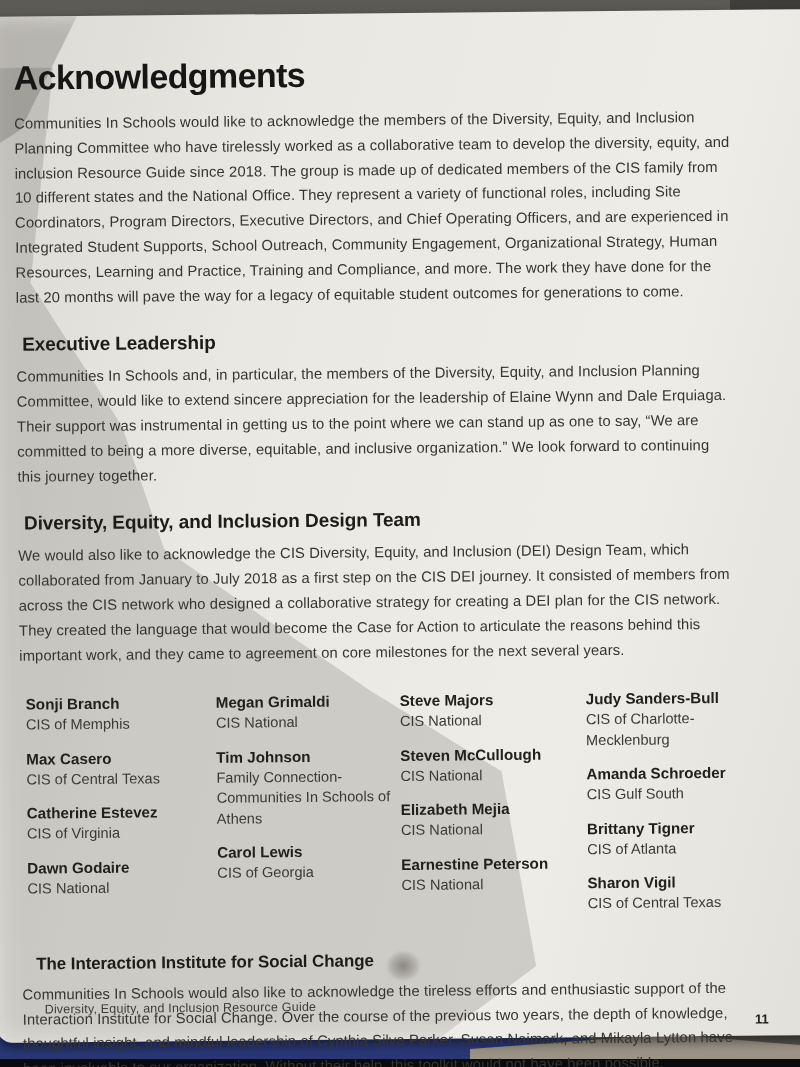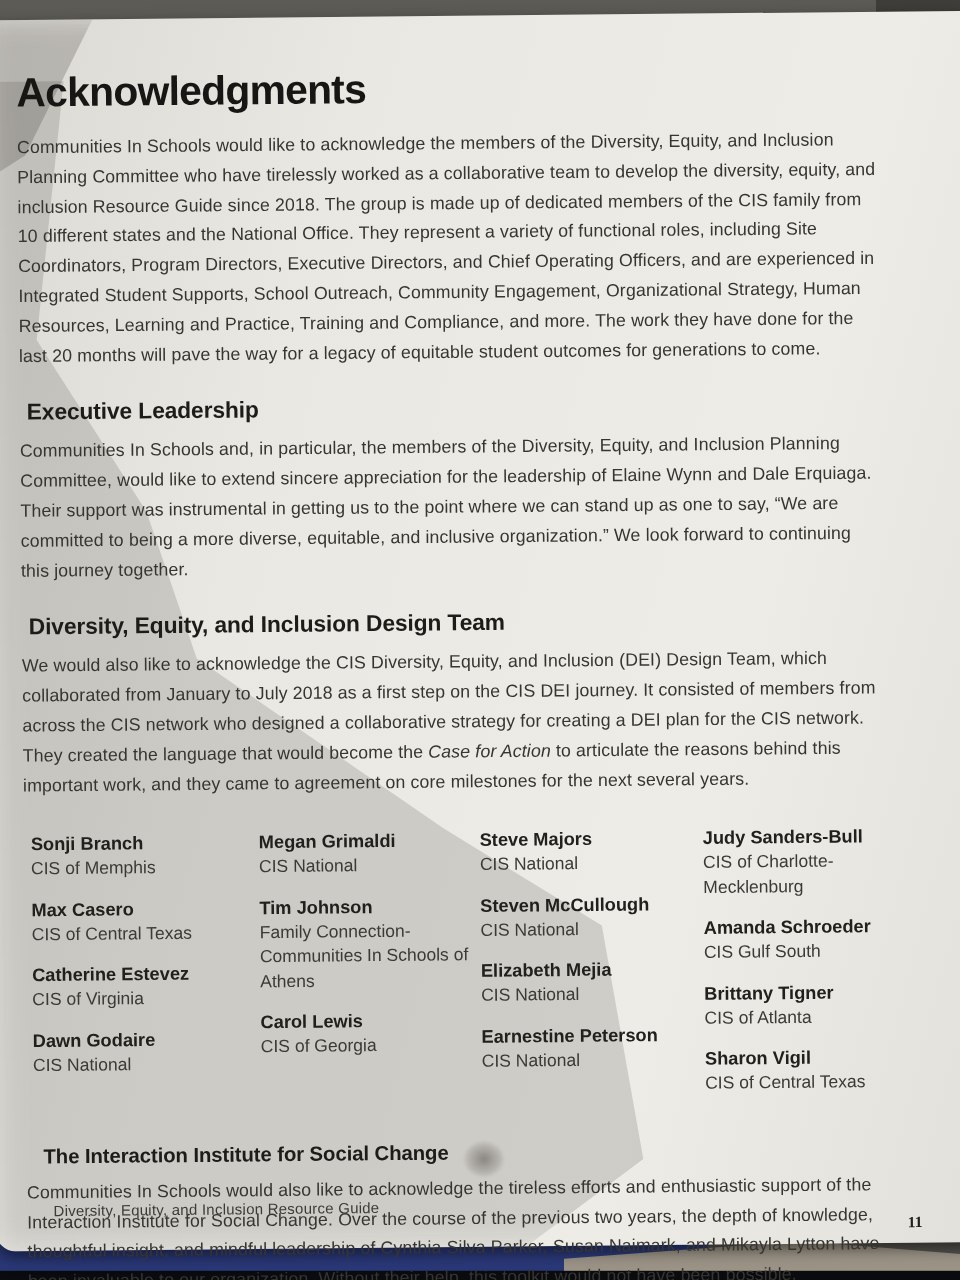--- a/index.html
+++ b/index.html
@@ -53,35 +53,35 @@
     margin:0 0 18px 0;max-width:716px;font-size:14.8px;line-height:24.8px;
     letter-spacing:0.1px;color:#373531;
   }
   h2.sec{
     margin:24px 0 9px 6px;font-size:19px;font-weight:bold;color:#1d1c19;letter-spacing:-0.1px;
   }
   h3.sec{
     margin:22px 0 8px 14px;font-size:17px;font-weight:bold;color:#1d1c19;letter-spacing:-0.1px;
   }
   .indented{margin-left:14px;max-width:706px;}
-  .italic{font-style:italic;}
+  .italic{}
 
   .team-grid{
     display:grid;grid-template-columns:190px 184px 186px 1fr;
     margin:26px 0 10px 6px;
   }
   .member{margin-bottom:13px;padding-right:10px;}
   .member .name{font-size:15.2px;font-weight:bold;color:#21201d;line-height:21px;}
   .member .org{font-size:14.6px;color:#3c3a36;line-height:20.5px;}
 
   .footer-text{
     position:absolute;left:48px;bottom:26px;font-size:12.5px;color:#3d3b38;letter-spacing:0.2px;
   }
   .page-num{
-    position:absolute;right:46px;bottom:9px;font-size:13px;font-weight:bold;color:#22211e;font-family:Liberation Serif, serif;
+    position:absolute;right:46px;bottom:9px;font-size:13px;font-weight:bold;color:#22211e;
   }
 </style>
 </head>
 <body>
 
 <div class="photo">
   <div class="bg-top"></div>
   <div class="bg-top-right"></div>
   <div class="bottom-navy"></div>
   <div class="bottom-tan"></div>

